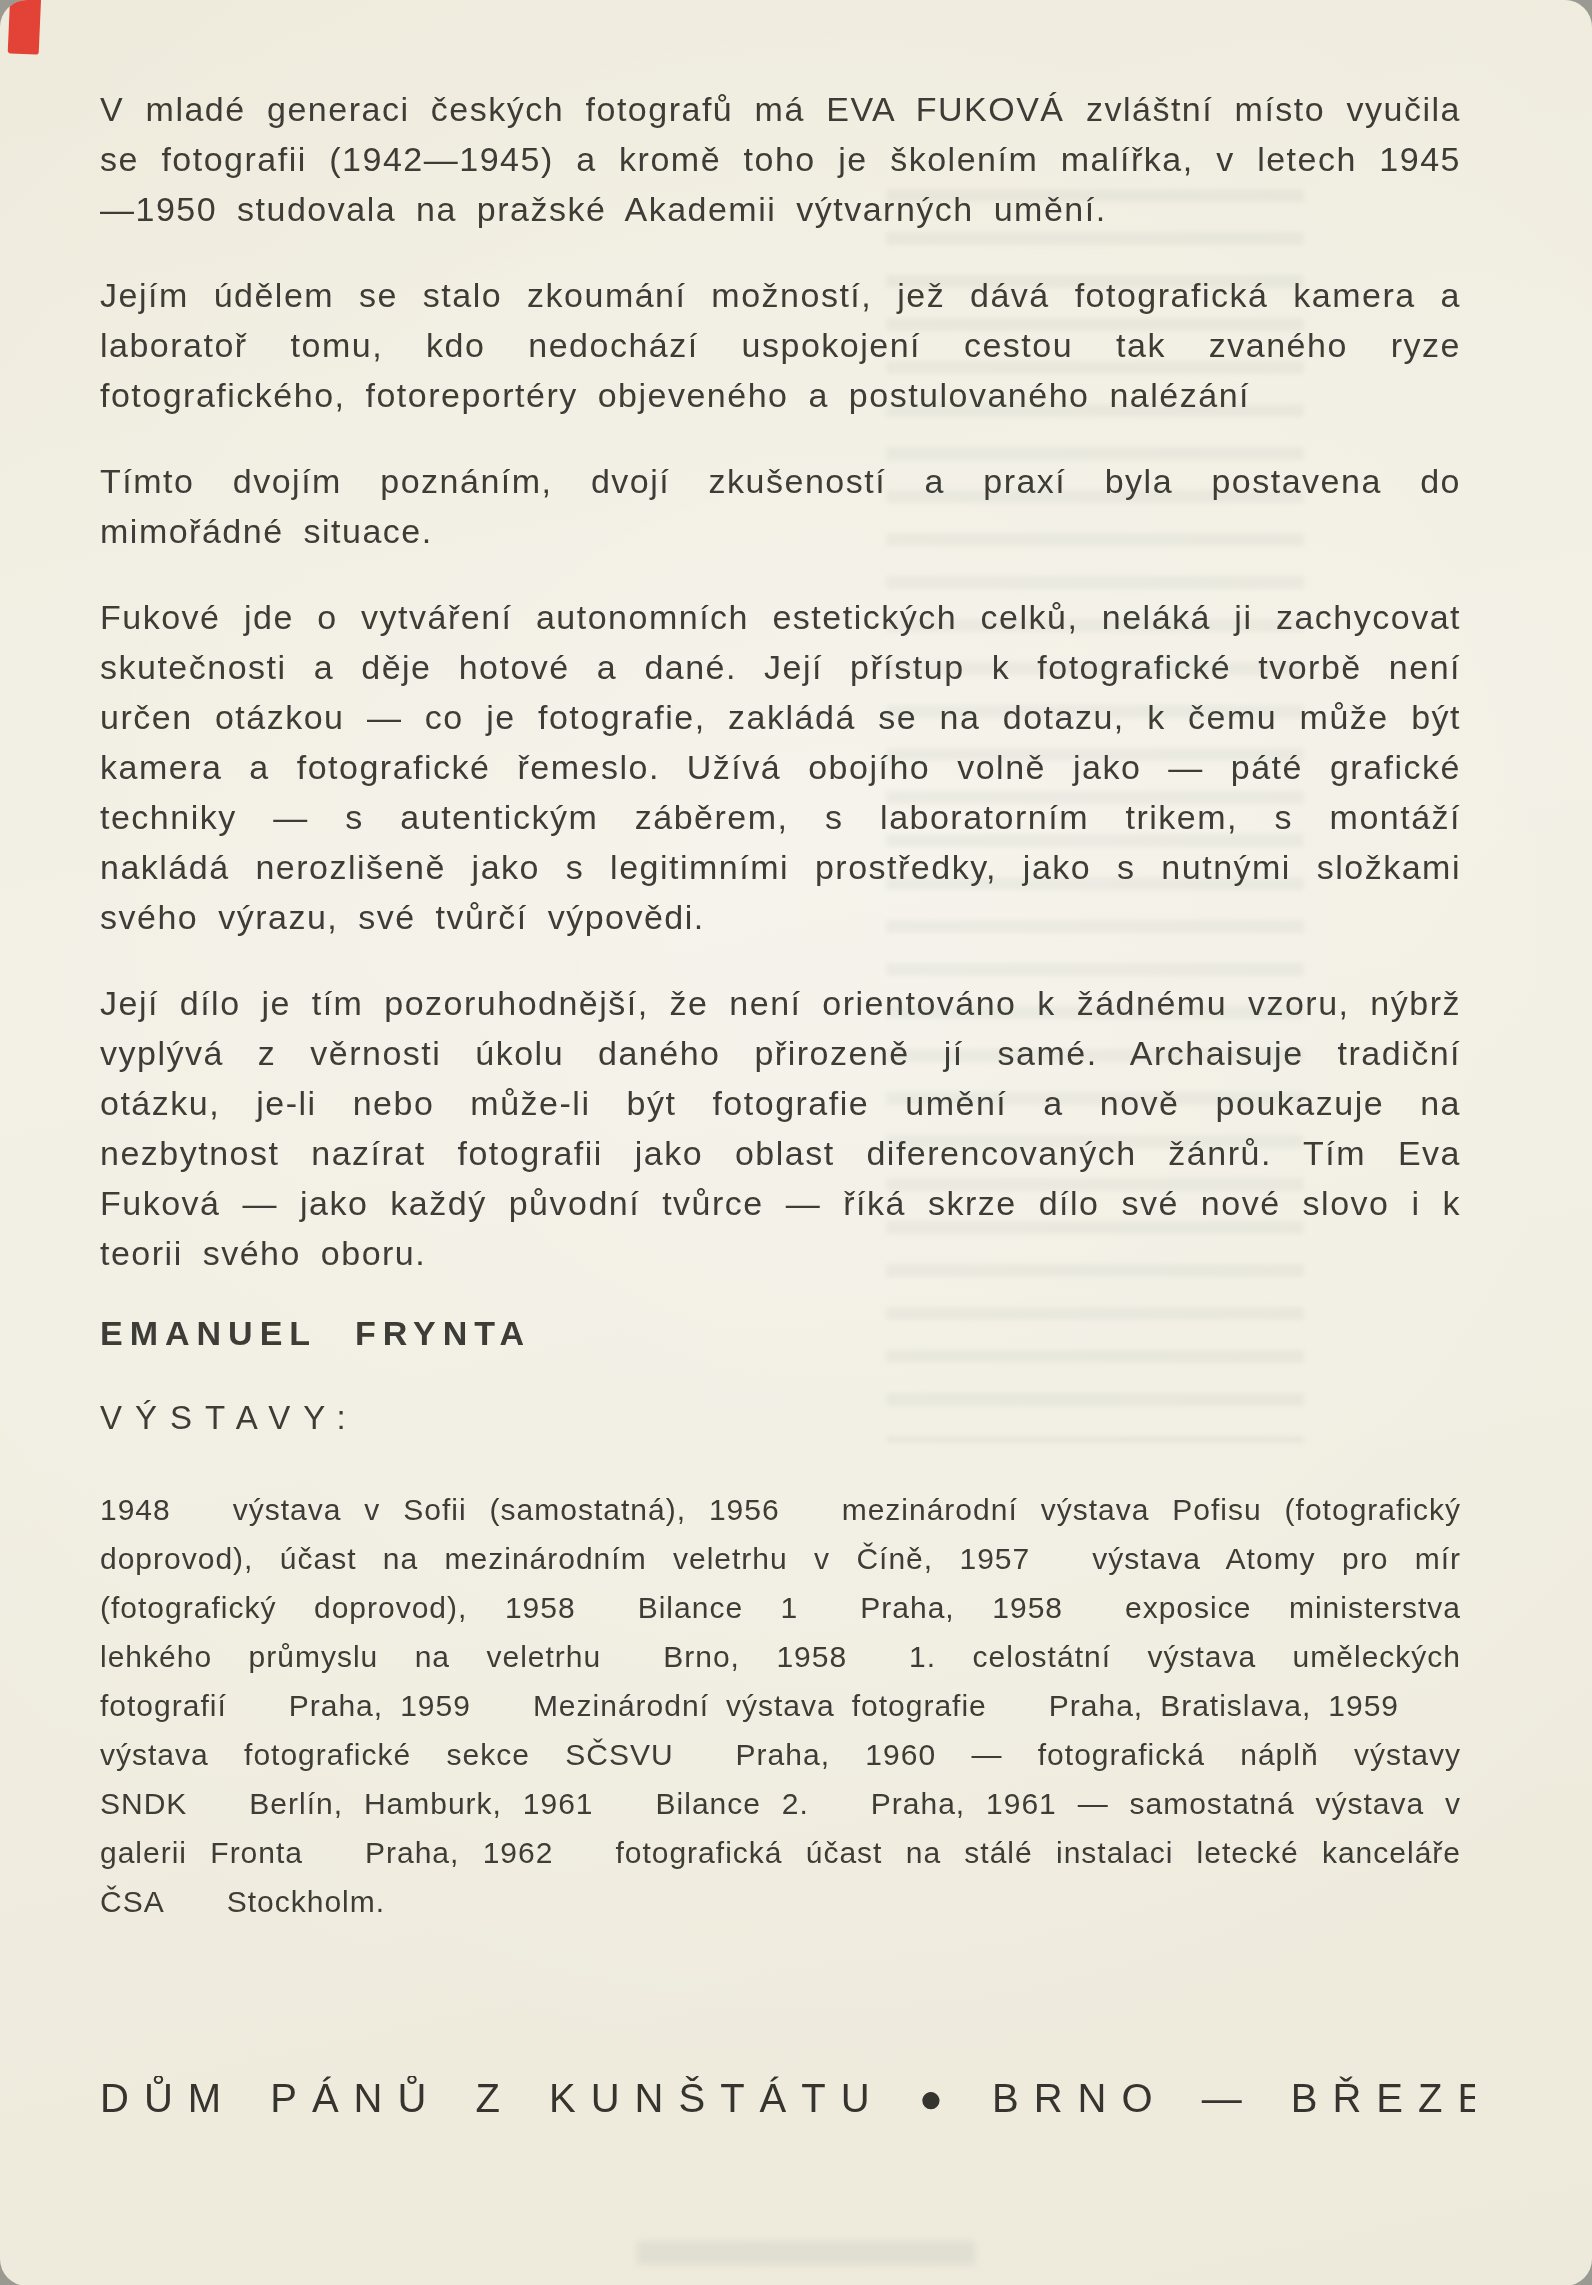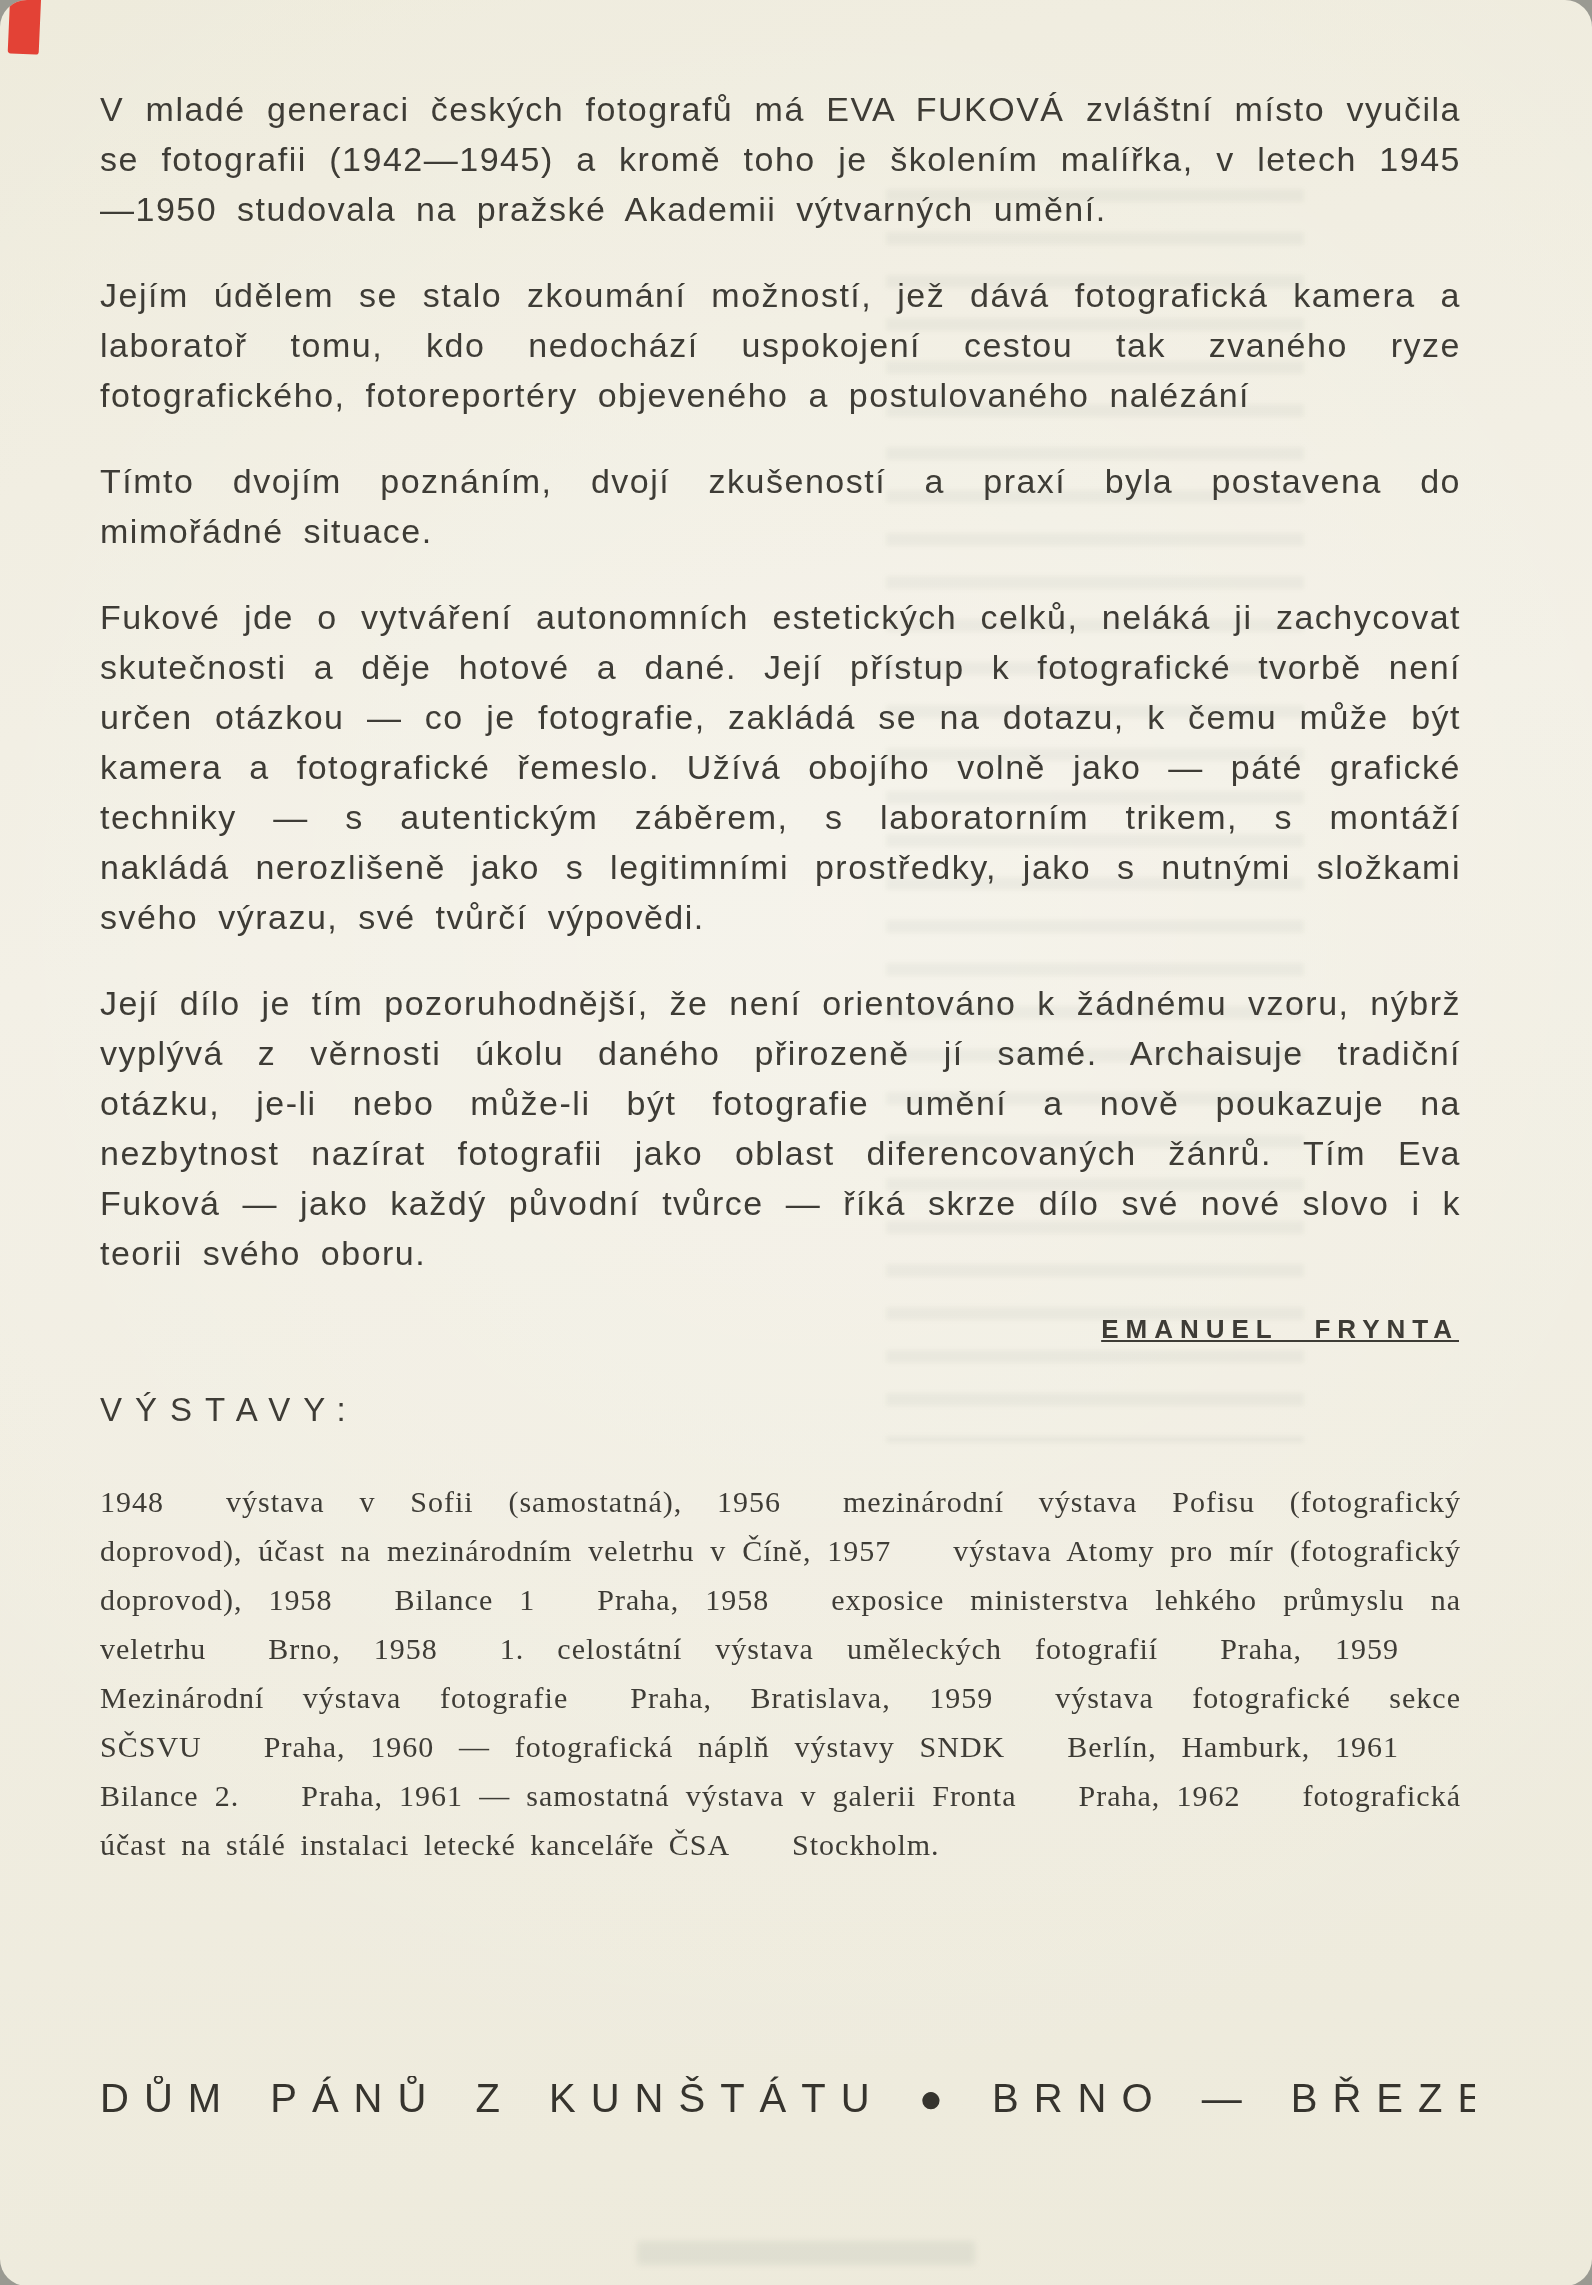--- a/index.html
+++ b/index.html
@@ -45,41 +45,39 @@
   .body-par{
     margin:0 0 36px 0;
     font-size:34px;
     line-height:50px;
     letter-spacing:1.5px;
     word-spacing:9px;
     text-align:justify;
   }
   .signature{
     margin:14px 2px 0 0;
-    font-size:26px;
+    font-size:34px;
     font-weight:bold;
     letter-spacing:7px;
     word-spacing:22px;
-    text-align:right;
-    text-decoration:underline;
+    text-align:left;
   }
   .section-heading{
     margin:46px 0 0 0;
     font-size:33px;
     font-weight:normal;
     letter-spacing:13px;
   }
   .exhibitions{
     margin:48px 0 0 0;
     font-size:30px;
     line-height:49px;
     letter-spacing:1px;
     word-spacing:6px;
     text-align:justify;
-    font-family:Liberation Serif, serif;
   }
   .footer{
     position:absolute;
     left:100px;
     right:117px;
     top:2076px;
     font-size:40px;
     letter-spacing:15px;
     word-spacing:8px;
     white-space:nowrap;

